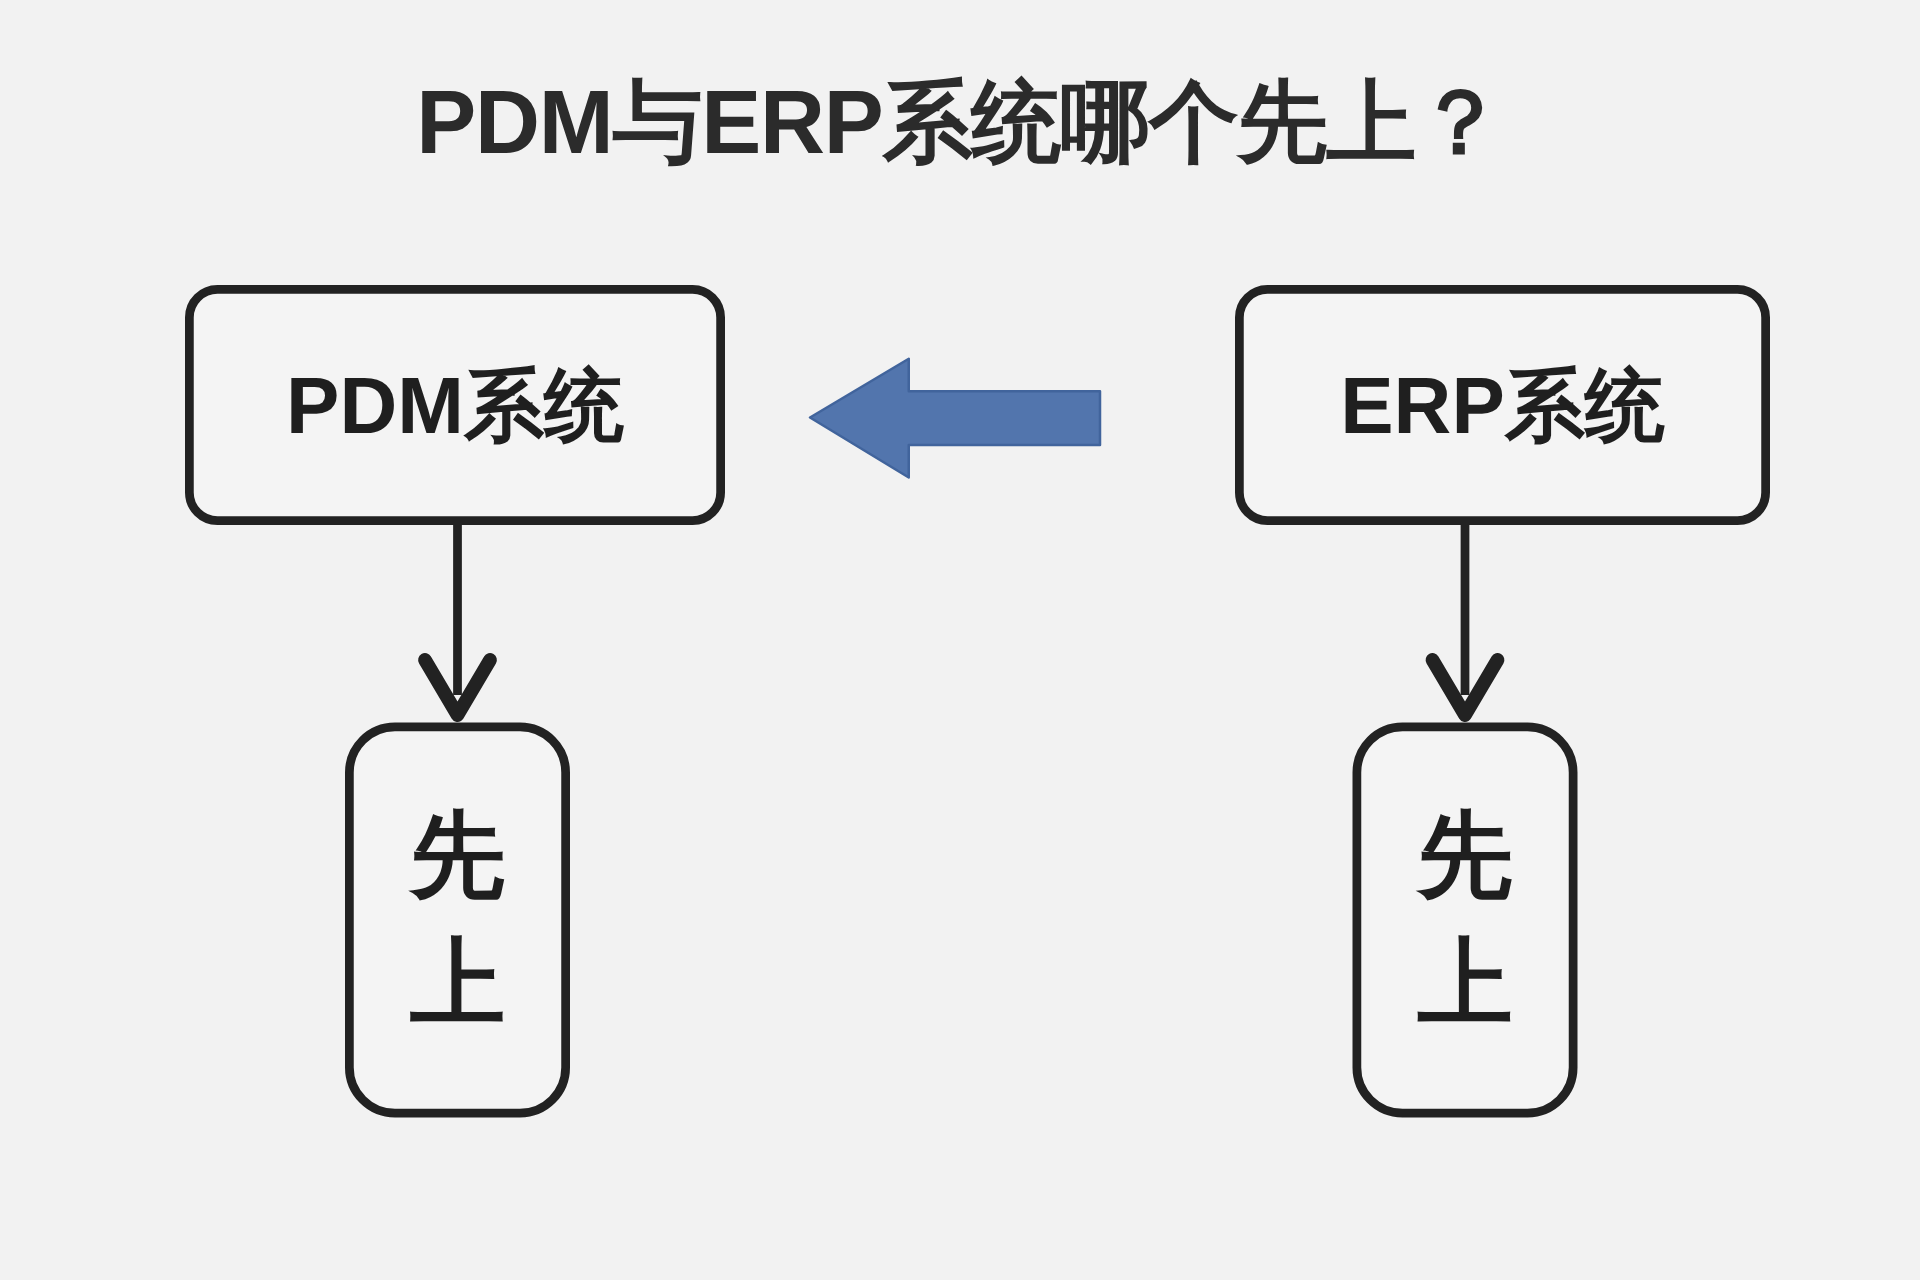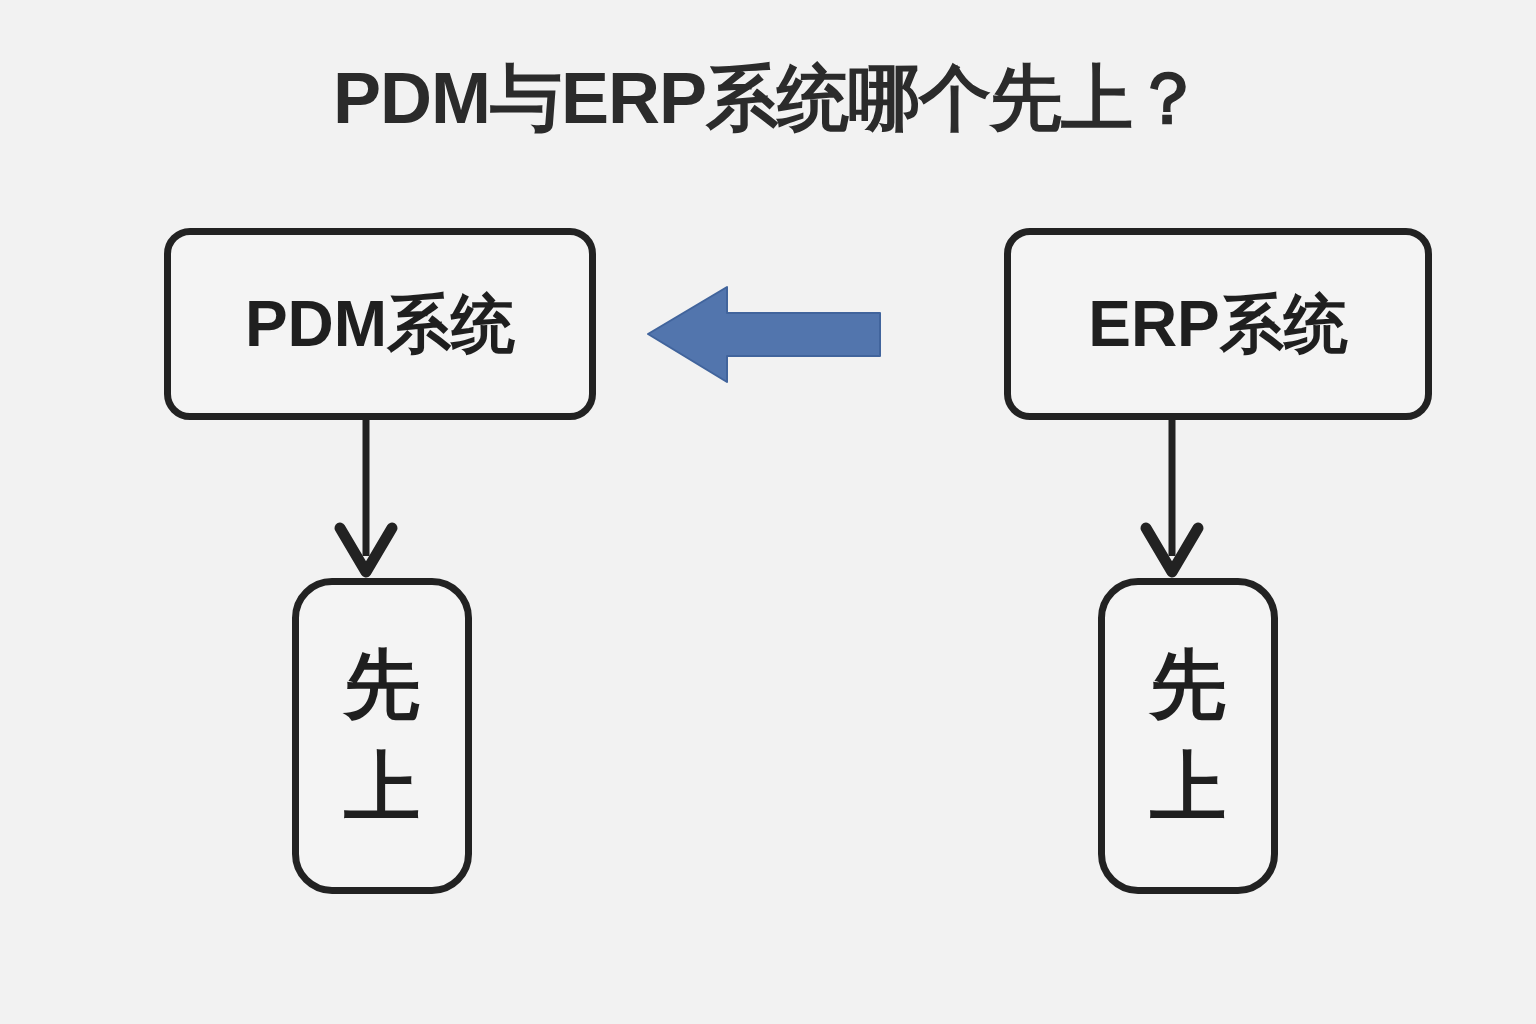--- a/index.html
+++ b/index.html
@@ -42,21 +42,20 @@
     position: absolute;
     box-sizing: border-box;
     background: #f4f4f4;
     border: 7px solid #222222;
     display: flex;
     align-items: center;
     justify-content: center;
     color: #1f1f1f;
     font-weight: 700;
     text-align: center;
-    margin-left: 16px;
   }
 
   .box-top {
     border-radius: 26px;
     font-size: 64px;
     letter-spacing: 0px;
     white-space: nowrap;
   }
 
   .box-bottom {

